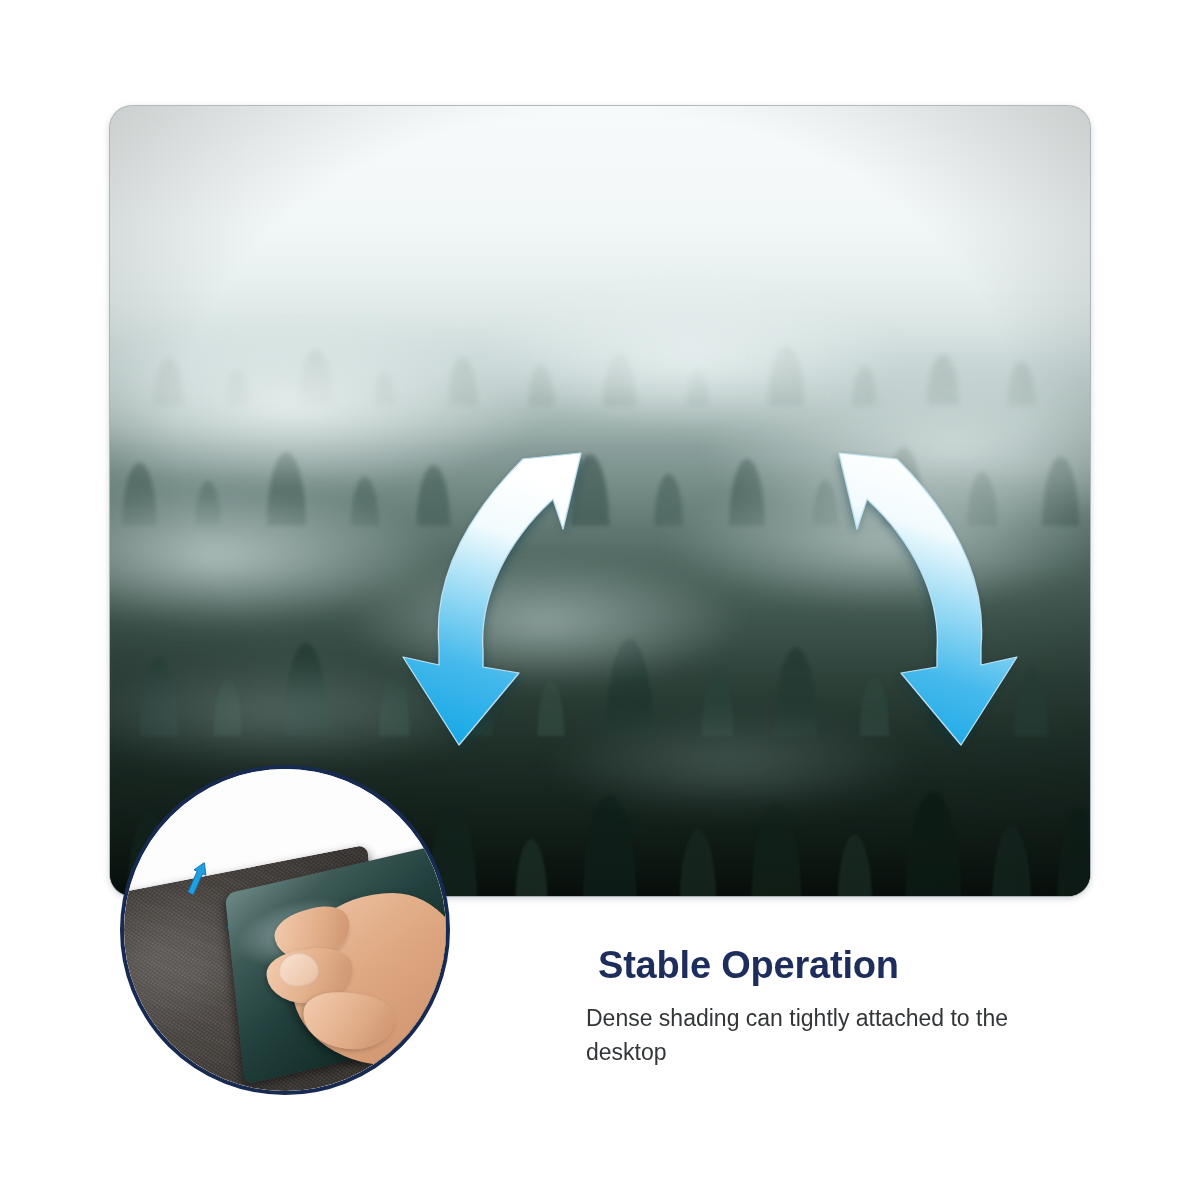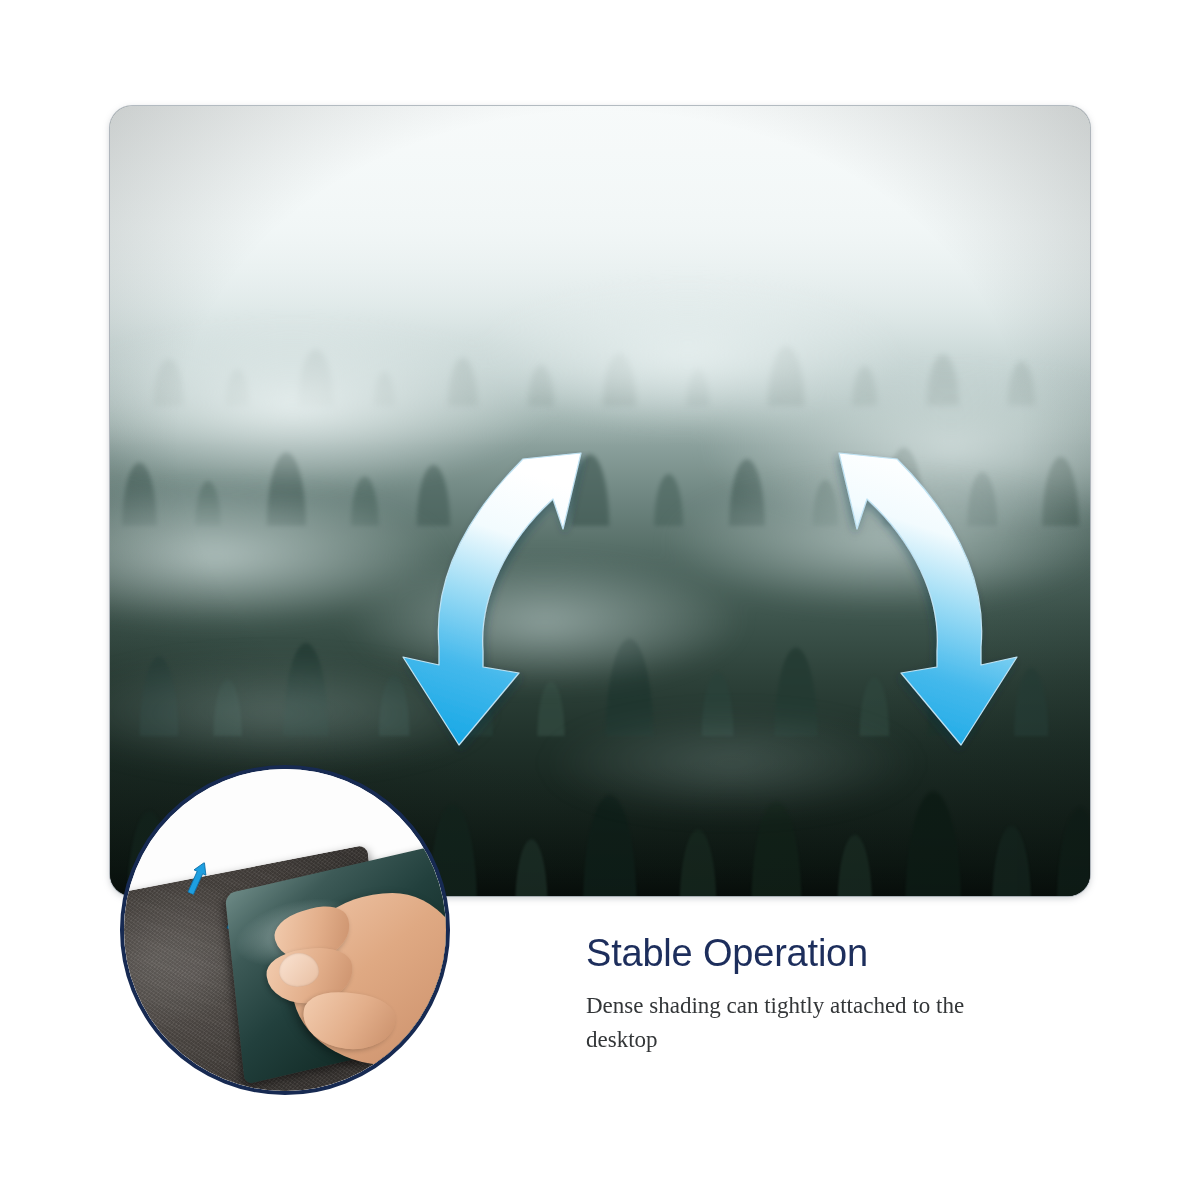--- a/index.html
+++ b/index.html
@@ -274,34 +274,33 @@
   .ga3 { left: 146px; top: 166px; transform: rotate(24deg); }
 
   
   #text-block {
     position: absolute;
     left: 586px;
     top: 932px;
     width: 520px;
   }
   #headline {
-    margin: 0;
+    margin: 12px;
     font-size: 38px;
-    font-weight: normal;
+    font-weight: bold;
     color: #1d2e5c;
     letter-spacing: -0.2px;
     line-height: 1.12;
   }
   #subcopy {
     margin: 14px 0 16px 0;
     font-size: 23px;
     color: #333638;
     line-height: 1.48;
     width: 455px;
-    font-family: Liberation Serif, serif;
   }
 </style>
 </head>
 <body>
 
 <div id="mousepad">
   <div class="scene">
     <div class="sky-base"></div>
     <div class="treeband tb1"></div>
     <div class="fog fog1"></div>

